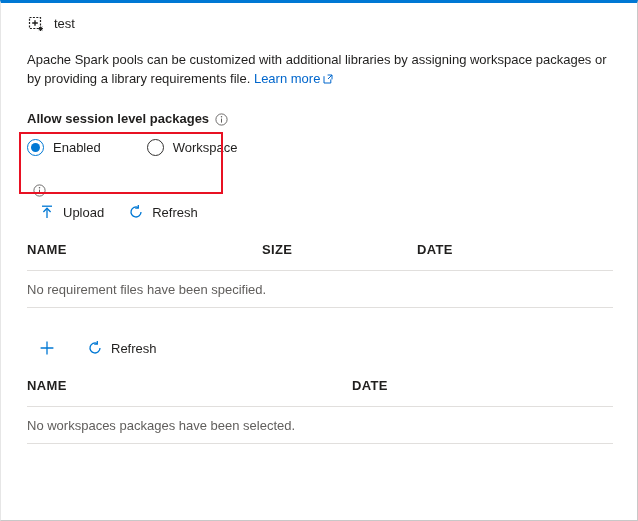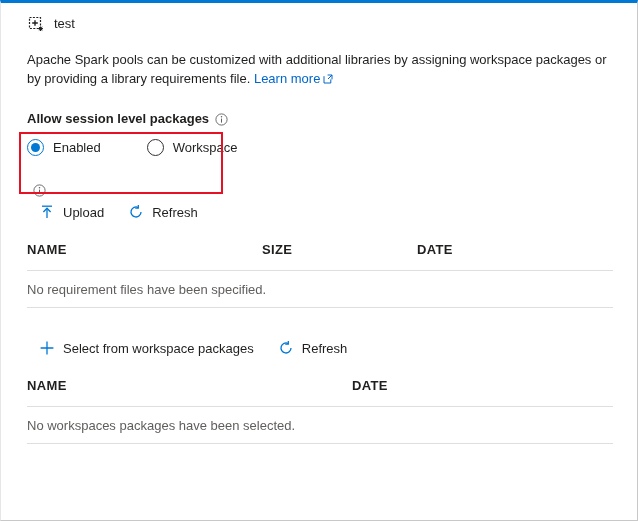--- a/index.html
+++ b/index.html
@@ -315,21 +315,20 @@
 
     <div class="block" style="margin-top:26px;">
 
       <div class="commandbar" style="margin-left:12px;">
         <div class="cmd">
           <span class="cmd-icon">
             <svg width="16" height="16" viewBox="0 0 16 16" aria-hidden="true">
               <path d="M8 1.6 L8 14.4 M1.6 8 L14.4 8" stroke="#0078d4" stroke-width="1.3"></path>
             </svg>
           </span>
-          <span class="cmd-label">Select from workspace packages</span>
         </div>
         <div class="cmd">
           <span class="cmd-icon">
             <svg width="16" height="16" viewBox="0 0 16 16" aria-hidden="true">
               <path d="M13 8 A5 5 0 1 1 10.2 3.5" fill="none" stroke="#0078d4" stroke-width="1.3"></path>
               <path d="M10.3 1.1 L10.3 4.2 L7.2 4.2" fill="none" stroke="#0078d4" stroke-width="1.3"></path>
             </svg>
           </span>
           <span class="cmd-label">Refresh</span>
         </div>

